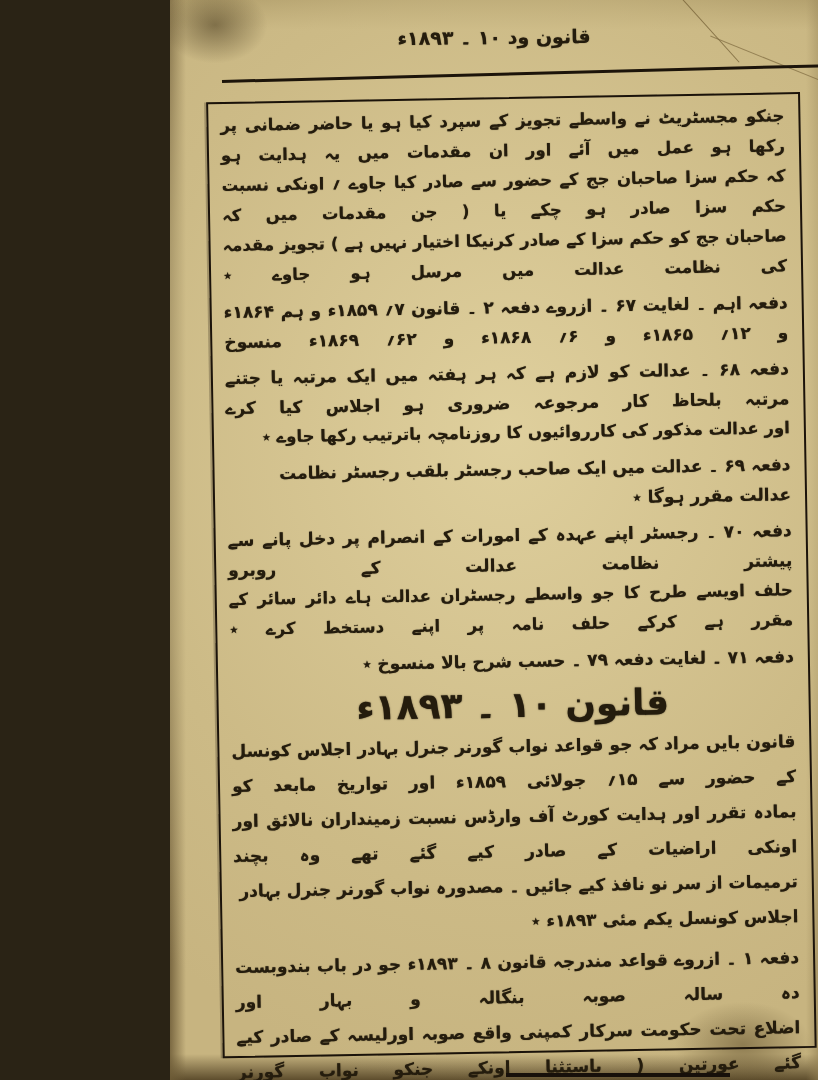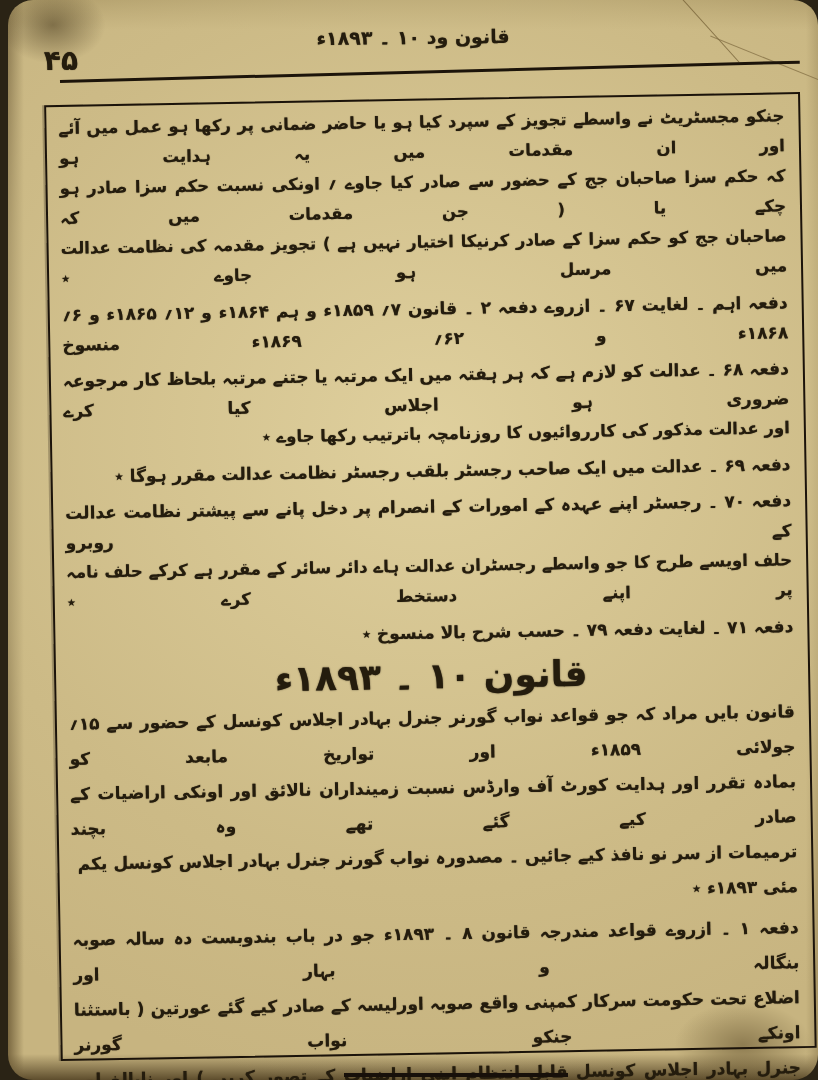--- a/index.html
+++ b/index.html
@@ -2,30 +2,29 @@
 <html lang="ur" dir="rtl"><head>
 <meta charset="utf-8">
 <style>
   html,body{margin:0;padding:0;}
   body{
     width:818px;height:1080px;overflow:hidden;
     font-family:"DejaVu Sans",sans-serif;
     background:#2a2315;
   }
   .page{
-    position:relative;width:810px;height:1080px;overflow:hidden;
+    position:relative;width:648px;height:1080px;overflow:hidden;
     background:
       radial-gradient(120% 85% at 52% 40%, rgba(227,212,162,0.85) 0%, rgba(209,192,140,0.55) 48%, rgba(209,192,140,0) 72%),
       linear-gradient(to right, rgba(110,92,55,0.85) 0px, rgba(110,92,55,0) 16px),
       linear-gradient(to left, rgba(146,127,82,0.6) 0px, rgba(146,127,82,0) 12px),
       linear-gradient(to top, rgba(82,66,36,0.9) 0px, rgba(82,66,36,0) 26px),
       linear-gradient(to bottom, rgba(148,128,78,0.55) 0px, rgba(148,128,78,0) 30px),
       #c7b480;
     color:#241c0d;
-    border-radius:25px;
   }
   .corner-tl{position:absolute;left:-30px;top:-30px;width:150px;height:110px;
     background:radial-gradient(closest-side, rgba(70,56,28,0.55), rgba(70,56,28,0) 70%);}
   .corner-br{position:absolute;right:-20px;bottom:-25px;width:190px;height:120px;
     background:radial-gradient(closest-side, rgba(86,69,35,0.5), rgba(86,69,35,0) 72%);}
   .crease1{position:absolute;top:6px;right:54px;width:150px;height:1px;
     background:rgba(120,100,58,0.8);transform:rotate(48deg);}
   .crease2{position:absolute;top:58px;right:-8px;width:120px;height:1px;
     background:rgba(125,105,62,0.7);transform:rotate(22deg);}
 

